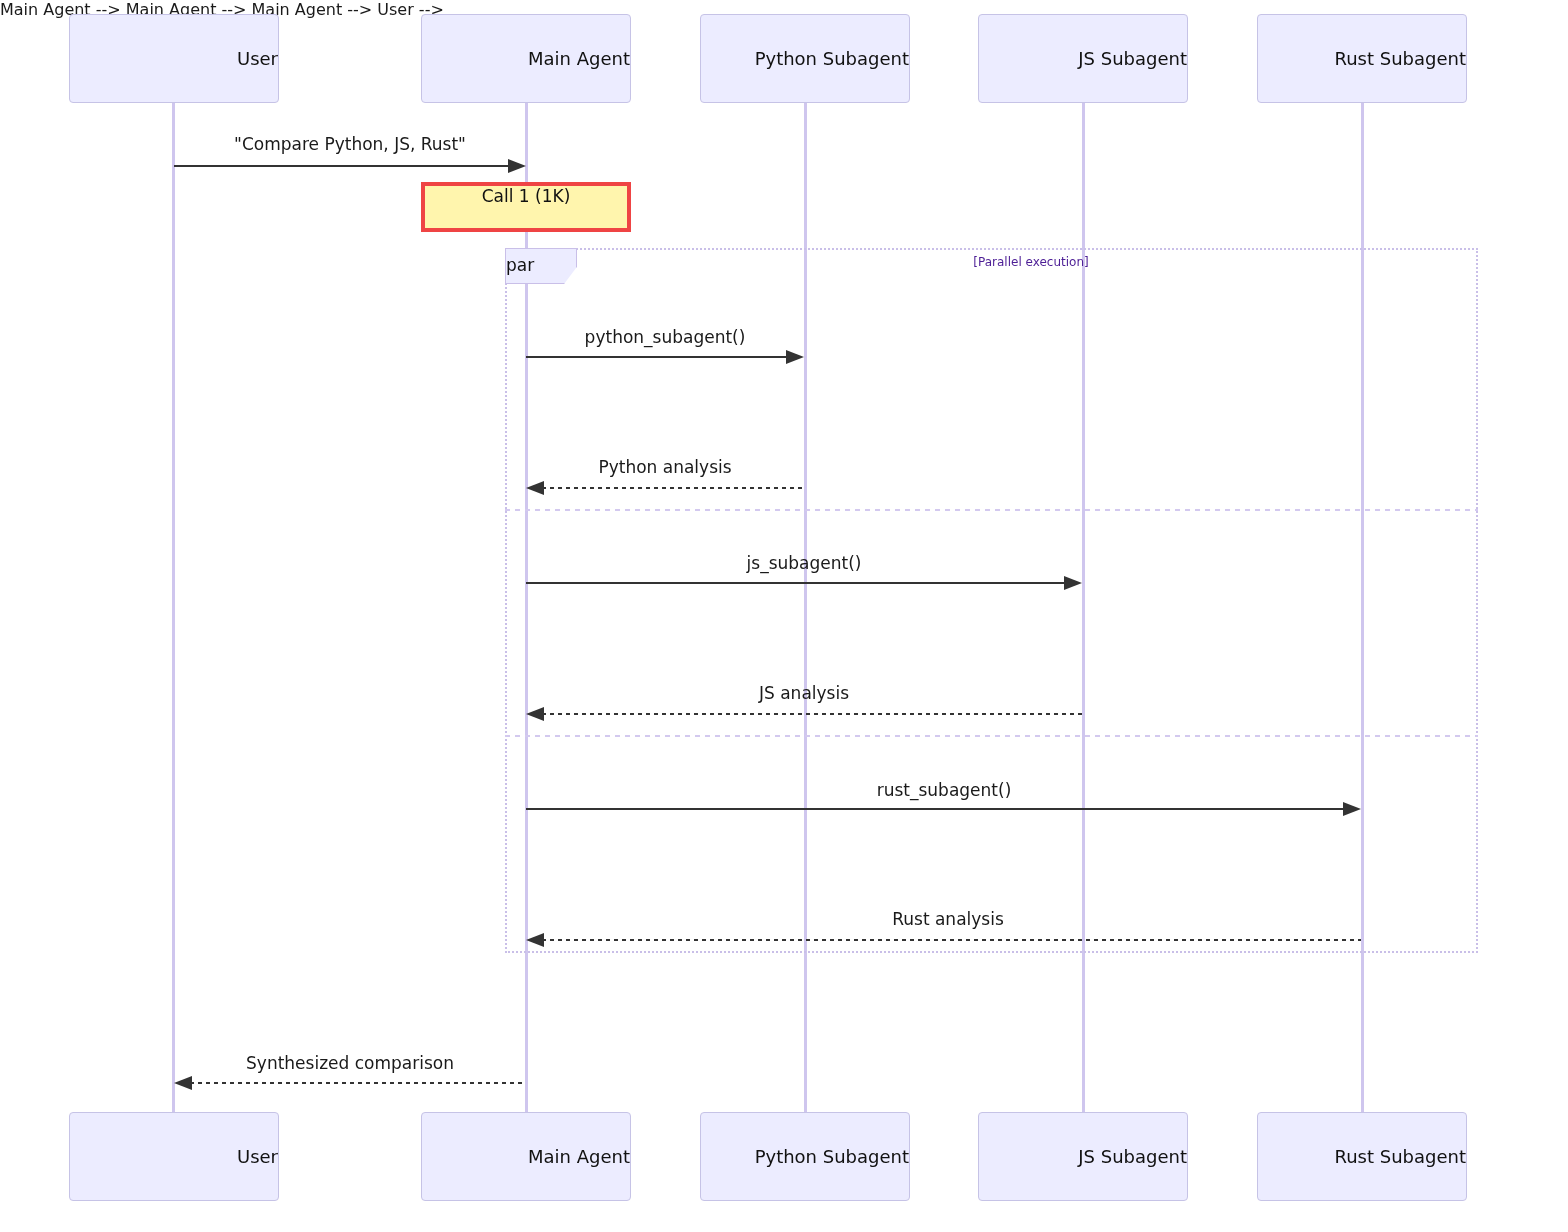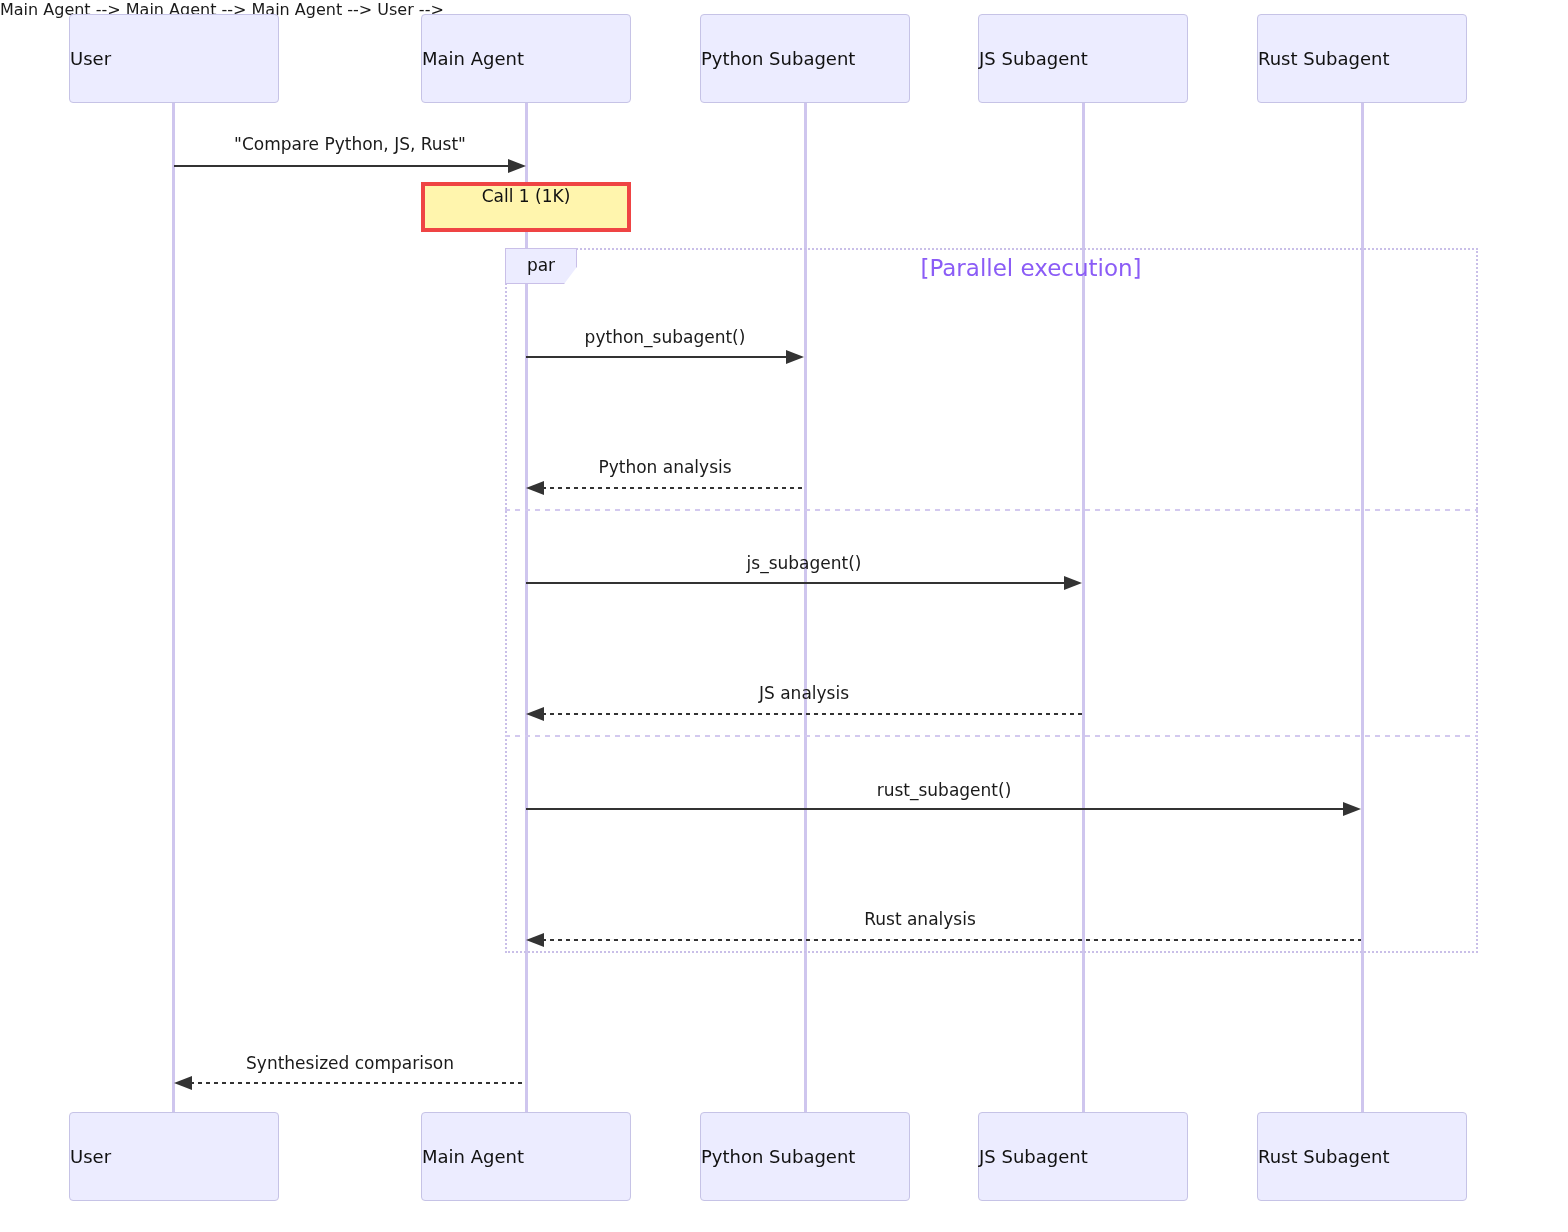--- a/index.html
+++ b/index.html
@@ -13,38 +13,38 @@
   }
   
   .lifeline{
     position:absolute;top:103px;height:1009px;width:3px;
     background:#cfc6ee;
   }
   
   .actor{
     position:absolute;width:210px;height:89px;
     background:#ECECFF;border:1px solid #c6c3e6;border-radius:4px;
-    display:flex;align-items:center;justify-content:flex-start;
+    display:flex;align-items:center;justify-content:flex-end;
     font-size:18px;color:#111;z-index:4;box-sizing:border-box;
   }
   
   .par-frame{
     position:absolute;left:505px;top:248px;width:973px;height:705px;
     border:2px dotted #c9bfe8;box-sizing:border-box;z-index:1;
   }
   .par-tab{
     position:absolute;left:505px;top:248px;width:72px;height:36px;
     background:#ECECFF;border:1px solid #c9bfe8;box-sizing:border-box;
     clip-path:polygon(0 0,100% 0,100% 52%,82% 100%,0 100%);
-    display:flex;align-items:center;justify-content:center;
+    display:flex;align-items:center;justify-content:flex-start;
     font-size:17px;color:#111;z-index:2;padding-bottom:2px;
   }
   .par-title{
     position:absolute;top:255px;left:1031px;transform:translateX(-50%);
-    font-size:23px;color:#8b5cf6;z-index:2;white-space:nowrap;
+    font-size:12px;color:#4c1d95;z-index:2;white-space:nowrap;
   }
   .par-divider{
     position:absolute;left:505px;width:973px;height:2px;z-index:1;
     background:repeating-linear-gradient(90deg,#d3c9ef 0 5px,transparent 5px 10px);
   }
   
   .msg-label{
     position:absolute;transform:translateX(-50%);
     font-size:17px;color:#1a1a1a;white-space:nowrap;z-index:3;
   }
@@ -153,21 +153,21 @@
   <div class="arrowhead left" style="left:526px;top:707px"></div>
 
   
   <div class="msg-label" style="left:944px;top:780px">rust_subagent()</div>
   <div class="msg-line" style="left:526px;top:808px;width:818px"></div>
   <div class="arrowhead right" style="left:1343px;top:802px"></div>
 
   
 
    Main Agent --&gt;
-  <div class="msg-label" style="left:920px;top:909px">Rust analysis</div>
+  <div class="msg-label" style="left:948px;top:909px">Rust analysis</div>
   <div class="msg-line dashed" style="left:542px;top:939px;width:819px"></div>
   <div class="arrowhead left" style="left:526px;top:933px"></div>
 
   
 
    User --&gt;
   <div class="msg-label" style="left:350px;top:1053px">Synthesized comparison</div>
   <div class="msg-line dashed" style="left:190px;top:1082px;width:336px"></div>
   <div class="arrowhead left" style="left:174px;top:1076px"></div>
 

